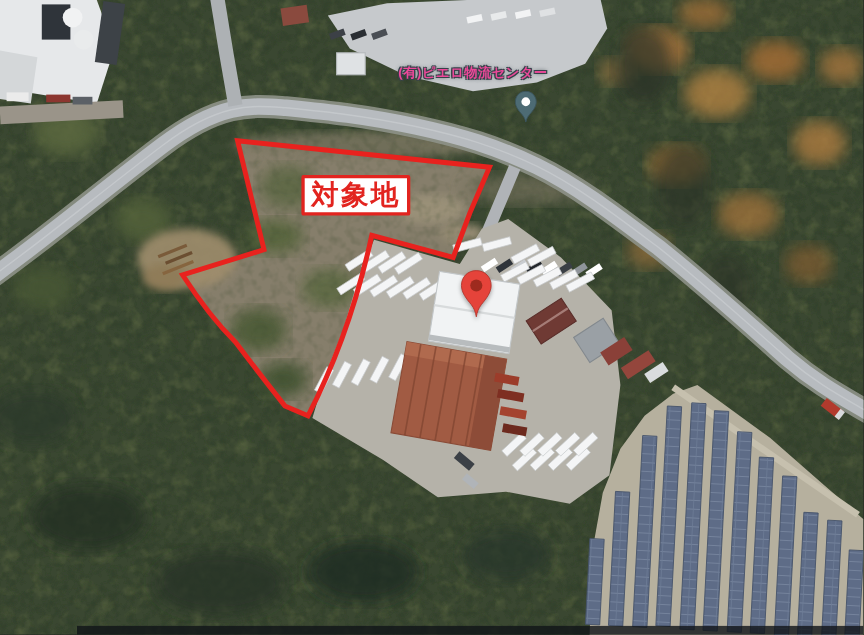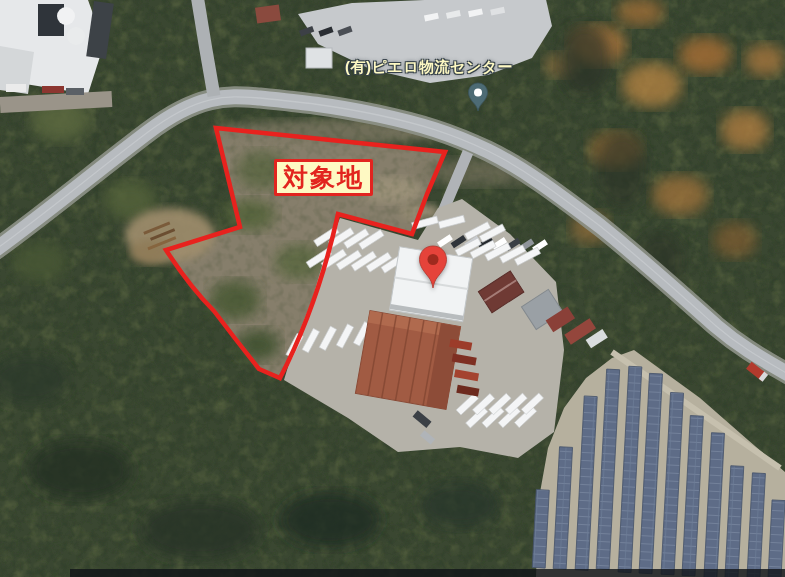--- a/index.html
+++ b/index.html
@@ -1,26 +1,26 @@
 <!DOCTYPE html>
 <html><head>
 <meta charset="utf-8">
 <style>
   html,body{margin:0;padding:0;background:#222;}
   .stage{position:relative;width:785px;height:577px;overflow:hidden;
          font-family:"Liberation Sans","DejaVu Sans",sans-serif;}
   .stage svg.scene{position:absolute;left:0;top:0;display:block;}
   
-  .site-label{position:absolute;left:274px;top:159px;background:#fef9c3;
+  .site-label{position:absolute;left:274px;top:159px;background:#ffffff;
     border:3px solid #e2241f;color:#e2241f;font-size:25px;font-weight:bold;
     letter-spacing:2px;line-height:1.15;padding:1px 6px;border-radius:2px;
     white-space:nowrap;}
   
-  .place-label{position:absolute;left:345px;top:58px;width:170px;text-align:left;
-    color:#fef9c3;font-size:15px;font-weight:bold;letter-spacing:0.5px;white-space:nowrap;
+  .place-label{position:absolute;left:345px;top:58px;width:170px;text-align:center;
+    color:#ec4899;font-size:12px;font-weight:bold;letter-spacing:0.5px;white-space:nowrap;
     text-shadow:-1px -1px 0 #37424a,1px -1px 0 #37424a,-1px 1px 0 #37424a,
                  1px 1px 0 #37424a,0 0 4px #2c363c;cursor:pointer;}
   .pin{position:absolute;cursor:pointer;}
   .pin-place{left:467px;top:82px;width:22px;height:30px;}
   .pin-red{left:418px;top:245px;width:30px;height:44px;filter:drop-shadow(0 2px 2px rgba(0,0,0,.35));}
 </style>
 </head>
 <body>
 
 <div class="stage">

